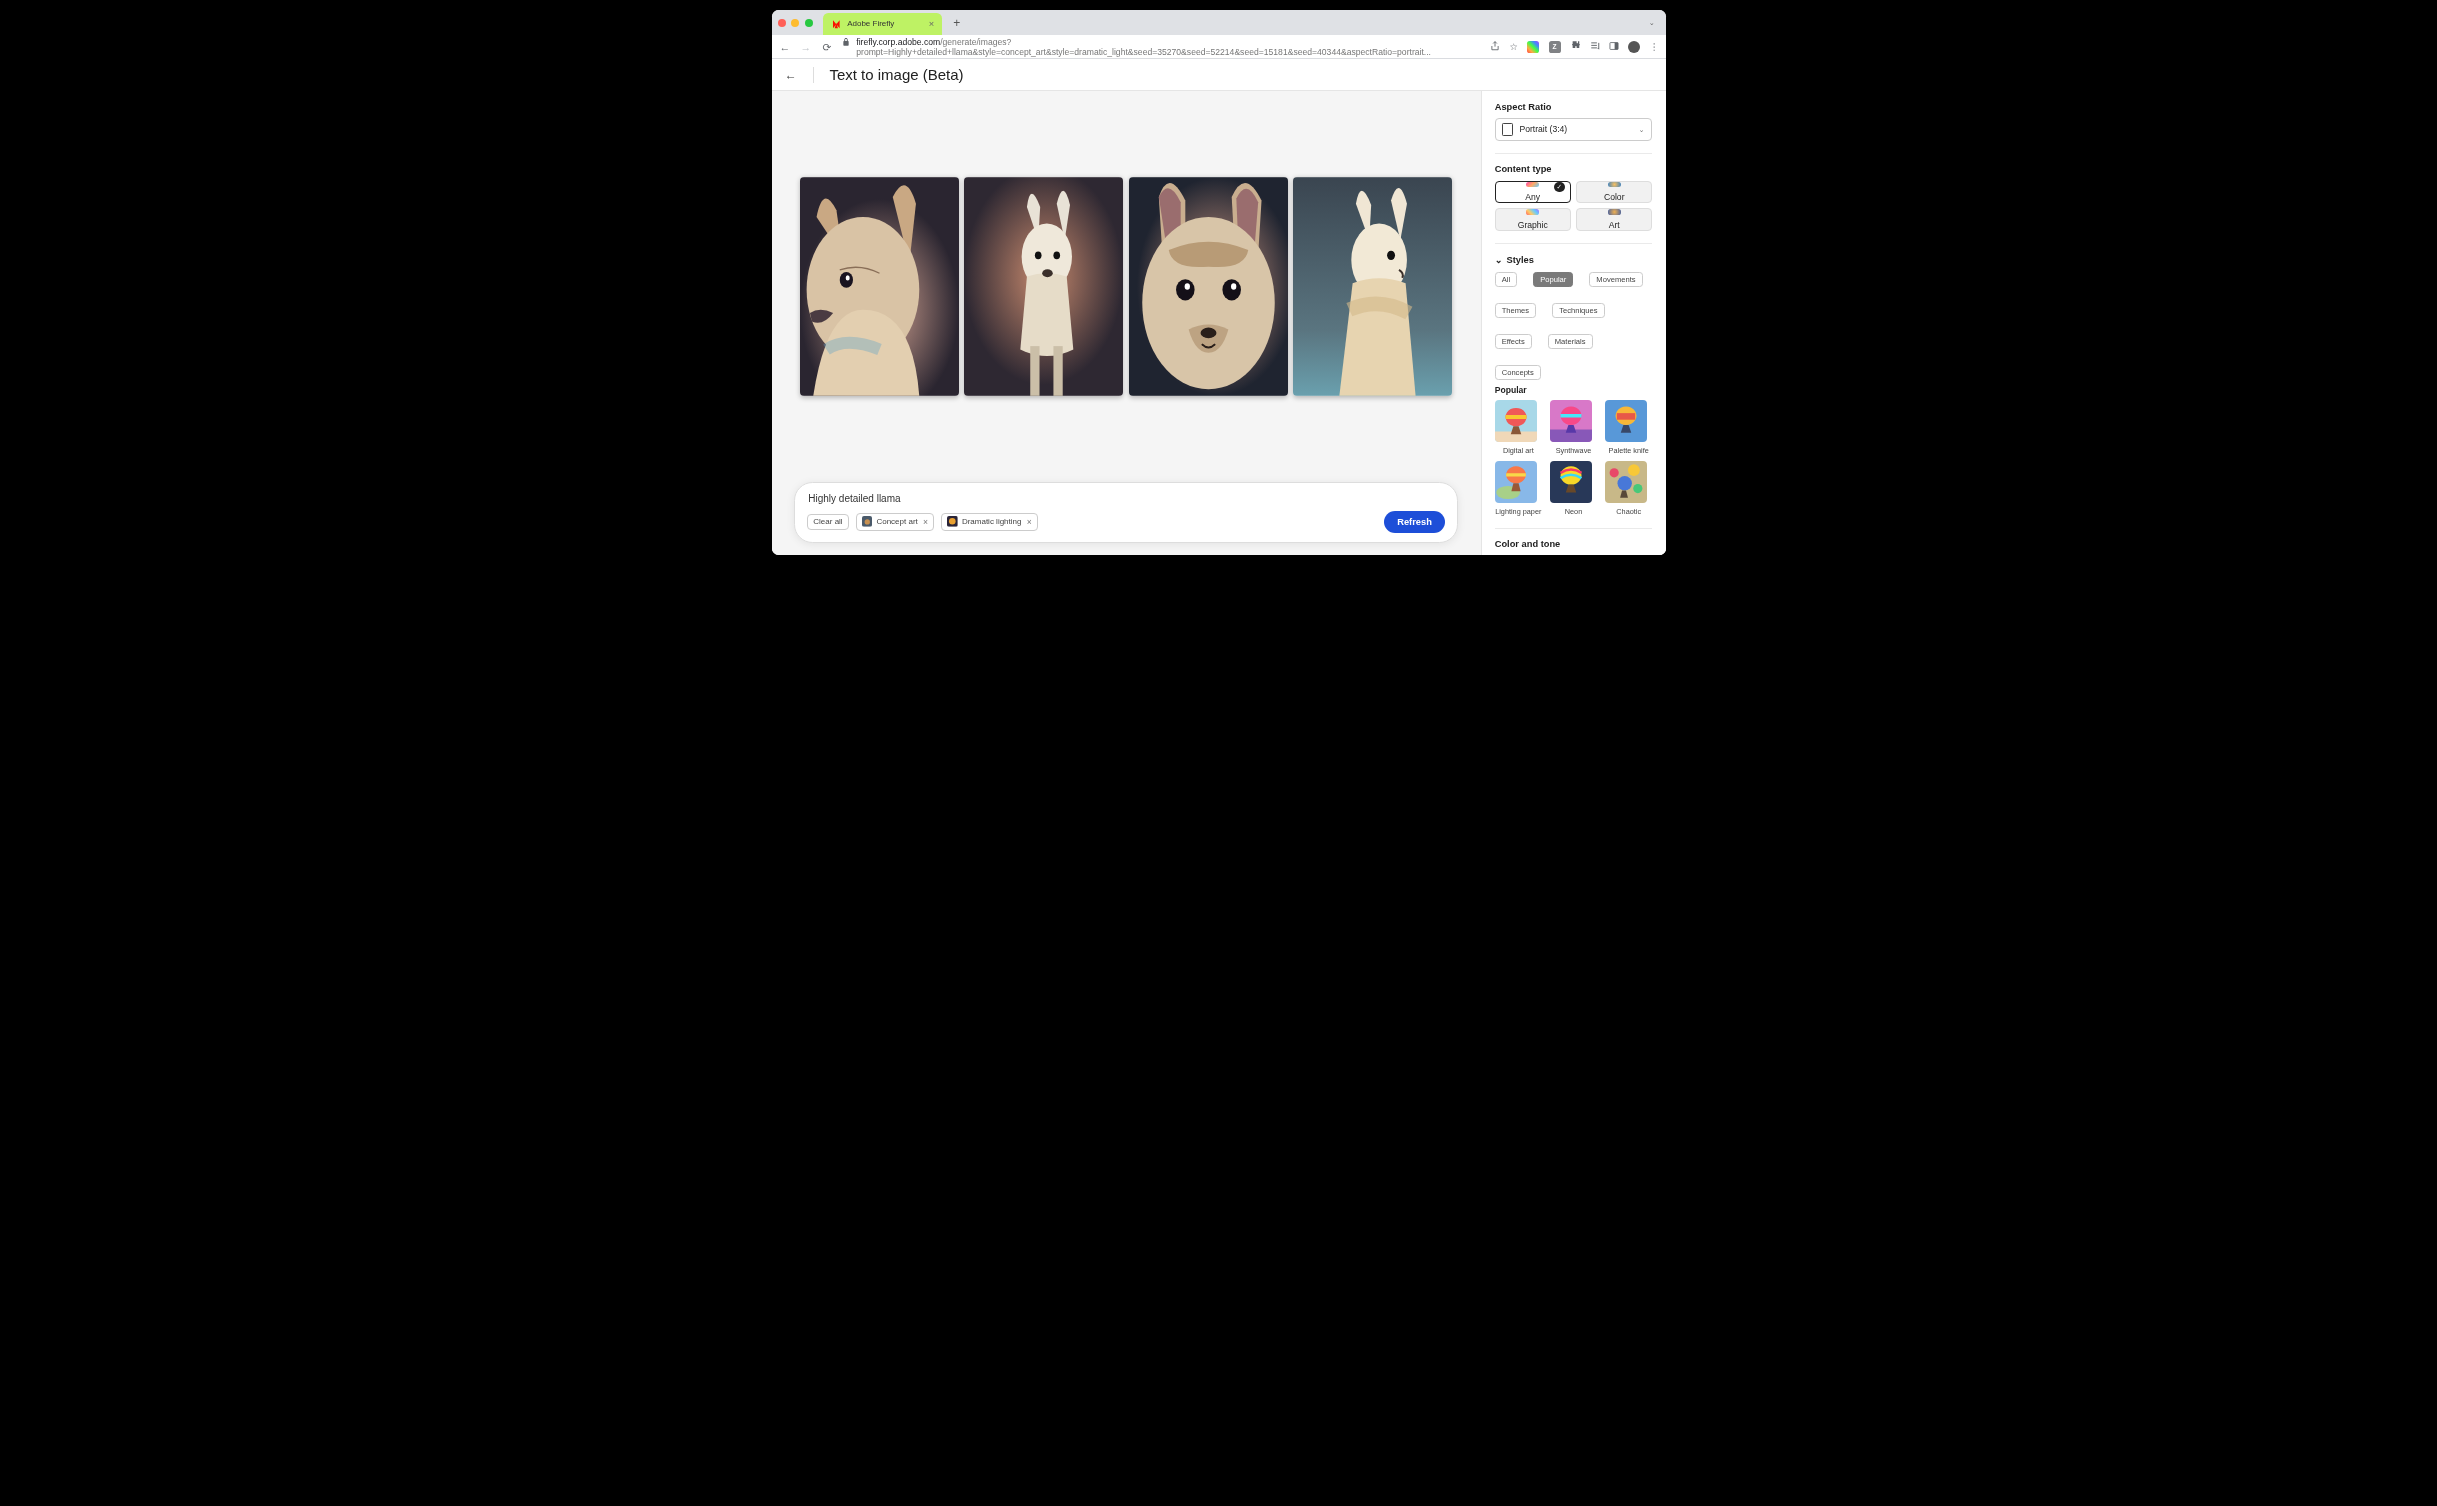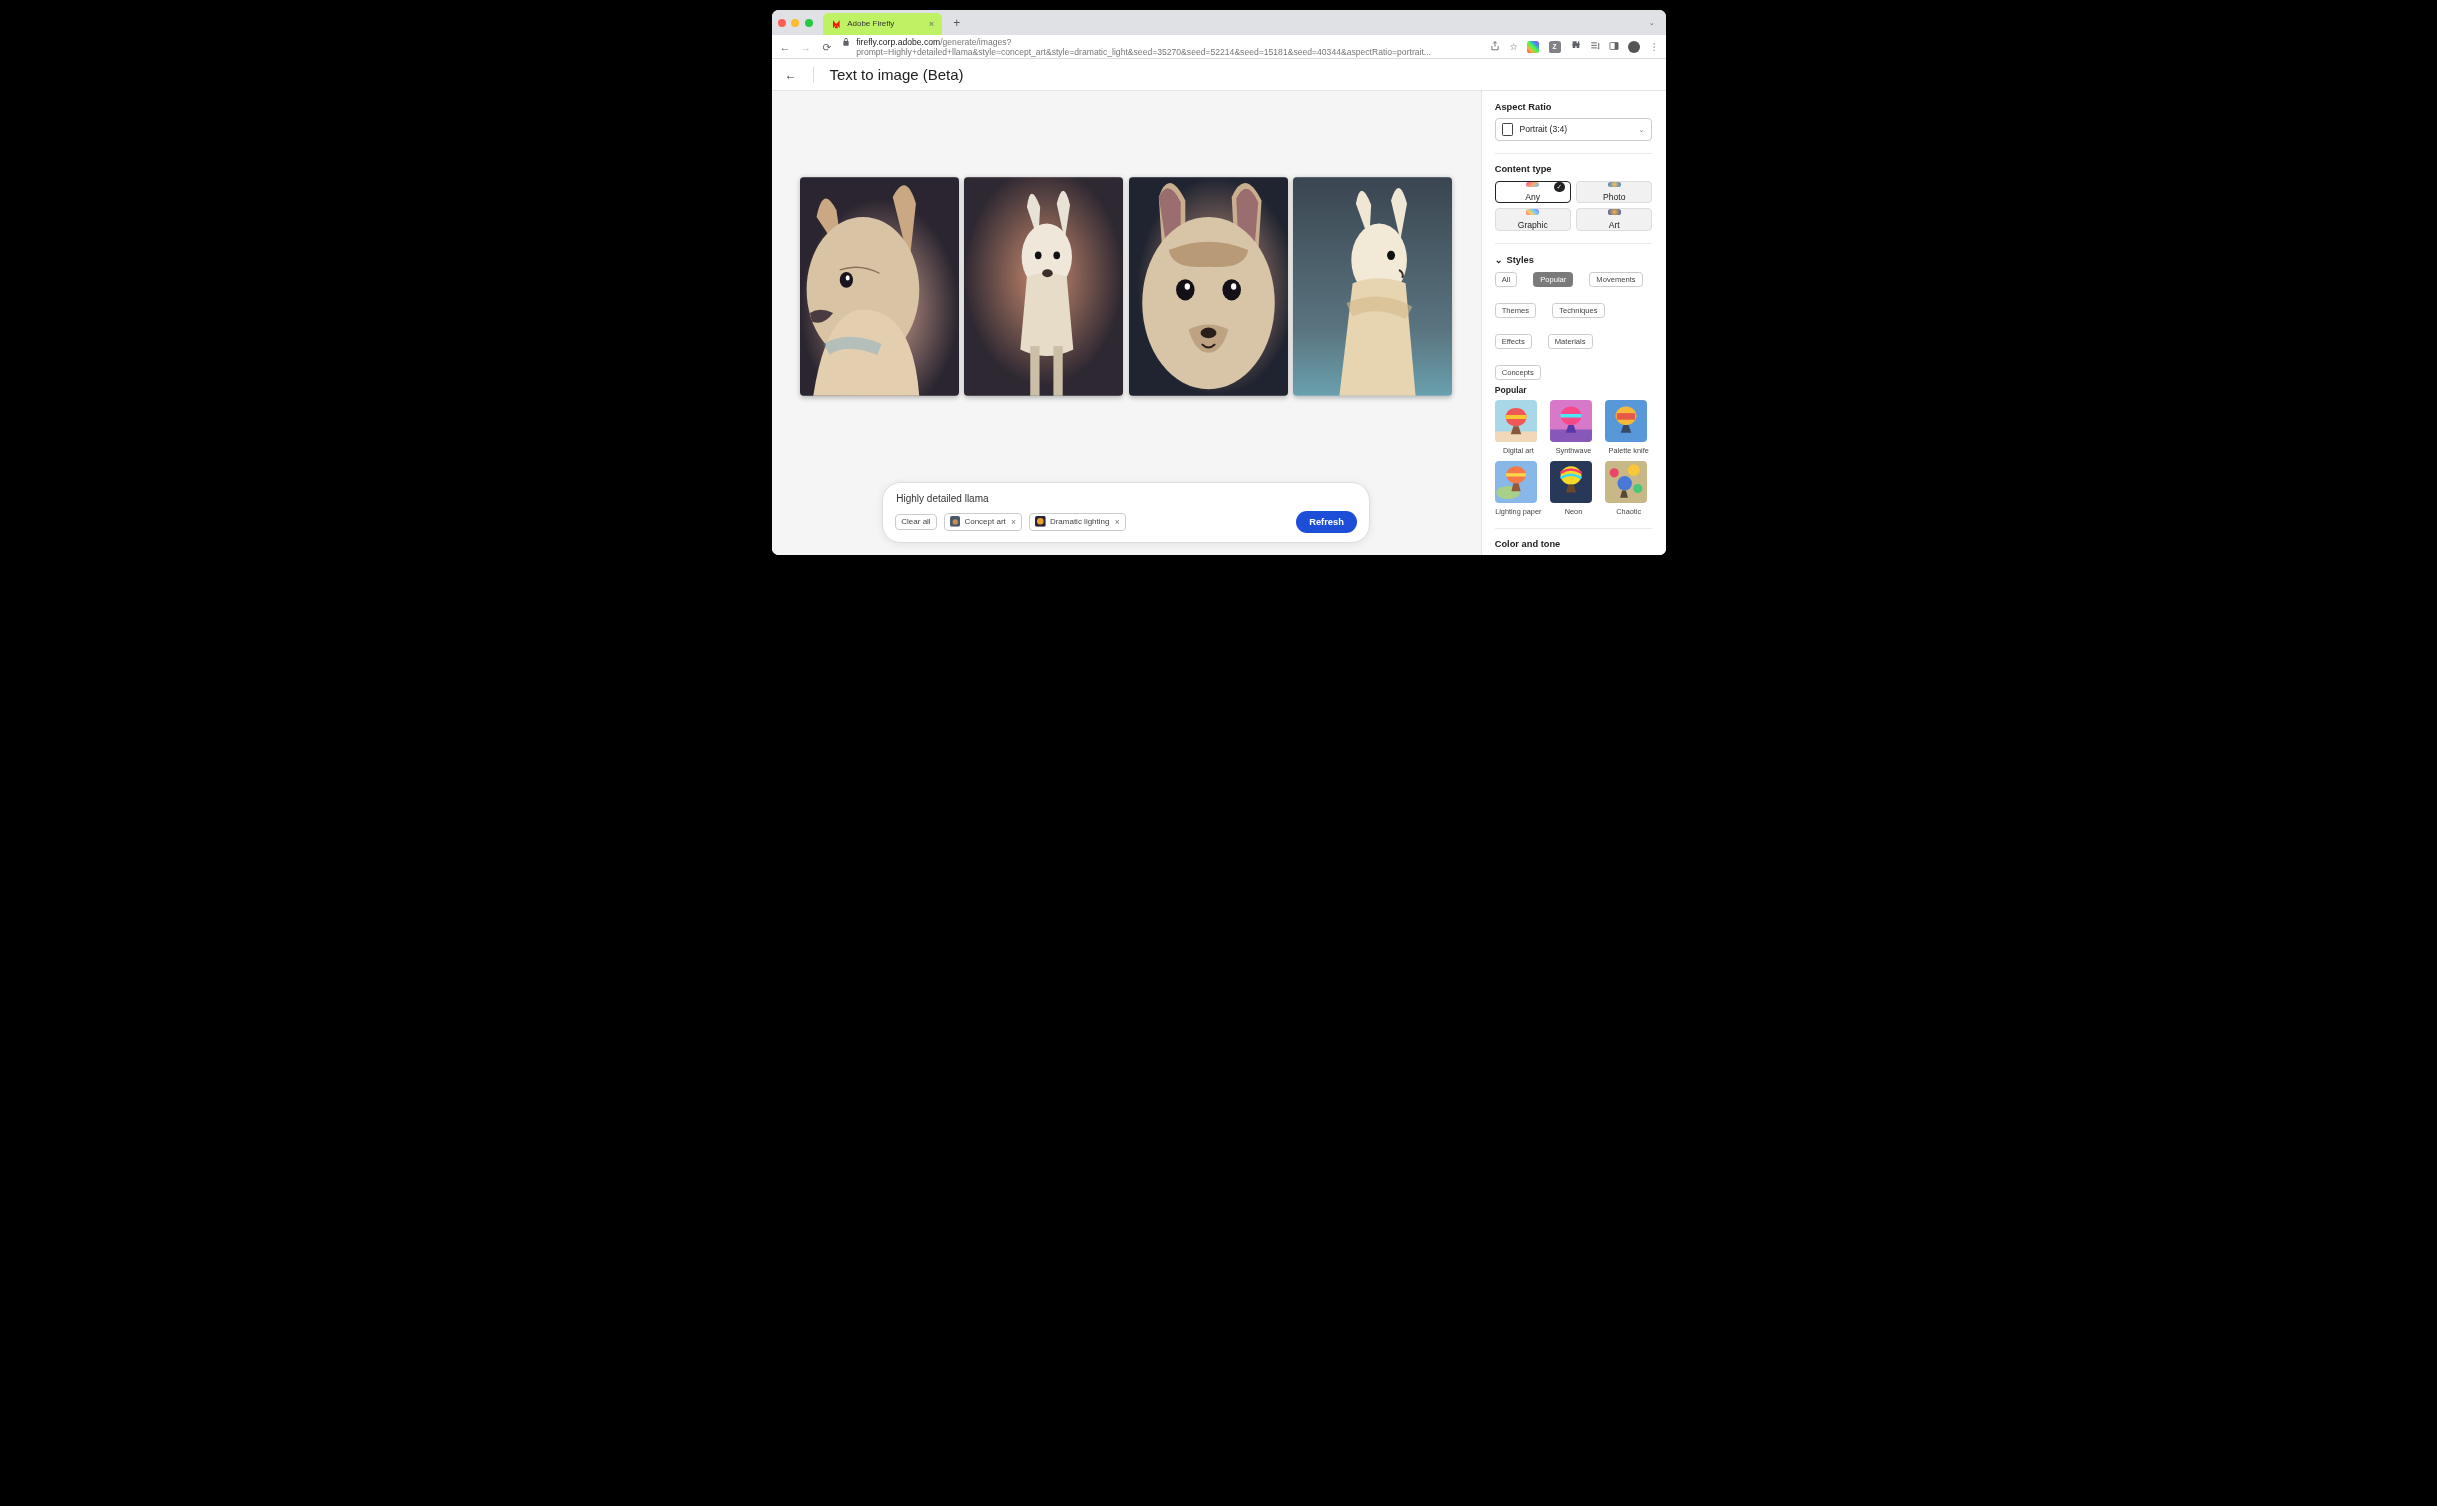--- a/index.html
+++ b/index.html
@@ -40,21 +40,21 @@
 .page-title { font-weight: 400; font-size: 15px; color:#222; }
 
 
 .content { flex:1; display:flex; background:#f5f5f5; overflow:hidden; }
 .canvas-area { flex:1; display:flex; flex-direction:column; position:relative; }
 .image-grid { flex:1; display:flex; align-items:center; justify-content:center; gap: 5.3px; padding: 13.2px; }
 .gen-image { width: 159px; height: 219px; border-radius: 4px; box-shadow: 0 1.3px 5.3px rgba(0,0,0,0.25); display:flex; align-items:center; justify-content:center; overflow:hidden; position:relative; }
 .gen-image svg { width:100%; height:100%; }
 
 
-.prompt-bar { margin: 0 auto 12px; width: 488px; background:#fff; border:0.7px solid #ddd; border-radius: 18.5px; padding: 8px 12px 9.3px; box-shadow: 0 1.3px 8px rgba(0,0,0,0.08); }
+.prompt-bar { margin: 0 auto 12px; width: 664px; background:#fff; border:0.7px solid #ddd; border-radius: 18.5px; padding: 8px 12px 9.3px; box-shadow: 0 1.3px 8px rgba(0,0,0,0.08); }
 .prompt-text { font-size: 10px; color:#333; padding: 2.6px 1.3px 6.6px; }
 .prompt-row { display:flex; align-items:center; gap: 6.6px; }
 .chip { display:inline-flex; align-items:center; gap:4px; border:0.7px solid #ccc; border-radius:4px; padding: 2.6px 5.3px; font-size: 8px; color:#444; background:#fff; }
 .chip .mini-thumb { width:10.6px; height:10.6px; border-radius:2px; }
 .chip .x { color:#777; font-size:8.6px; margin-left:1.3px; }
 .refresh-btn { margin-left:auto; background:#1d4ed8; color:#fff; border-radius:13.2px; padding: 6px 13.2px; font-size:9.3px; font-weight:600; border:none; }
 
 
 .sidebar { width: 185px; background:#fff; border-left:0.7px solid #e5e5e5; padding: 10.6px 13.2px; overflow-y:auto; font-size:8.6px; color:#222; }
 .side-section { margin-bottom: 12px; }
@@ -291,21 +291,21 @@
       <div class="side-section">
         <div class="side-label">Content type</div>
         <div class="ct-grid">
           <div class="ct-chip selected">
             <span class="ct-thumb" style="background:linear-gradient(135deg,#f4a,#fa6,#6cf)"></span>
             <span>Any</span>
             <span class="check-badge">✓</span>
           </div>
           <div class="ct-chip">
             <span class="ct-thumb" style="background:radial-gradient(circle,#f8c060,#3a80c0)"></span>
-            <span>Photo</span>
+            <span>Color</span>
           </div>
           <div class="ct-chip">
             <span class="ct-thumb" style="background:linear-gradient(45deg,#f66,#fc6,#6cf,#a6f)"></span>
             <span>Graphic</span>
           </div>
           <div class="ct-chip">
             <span class="ct-thumb" style="background:radial-gradient(circle,#f0b050,#4560a0)"></span>
             <span>Art</span>
           </div>
         </div>

